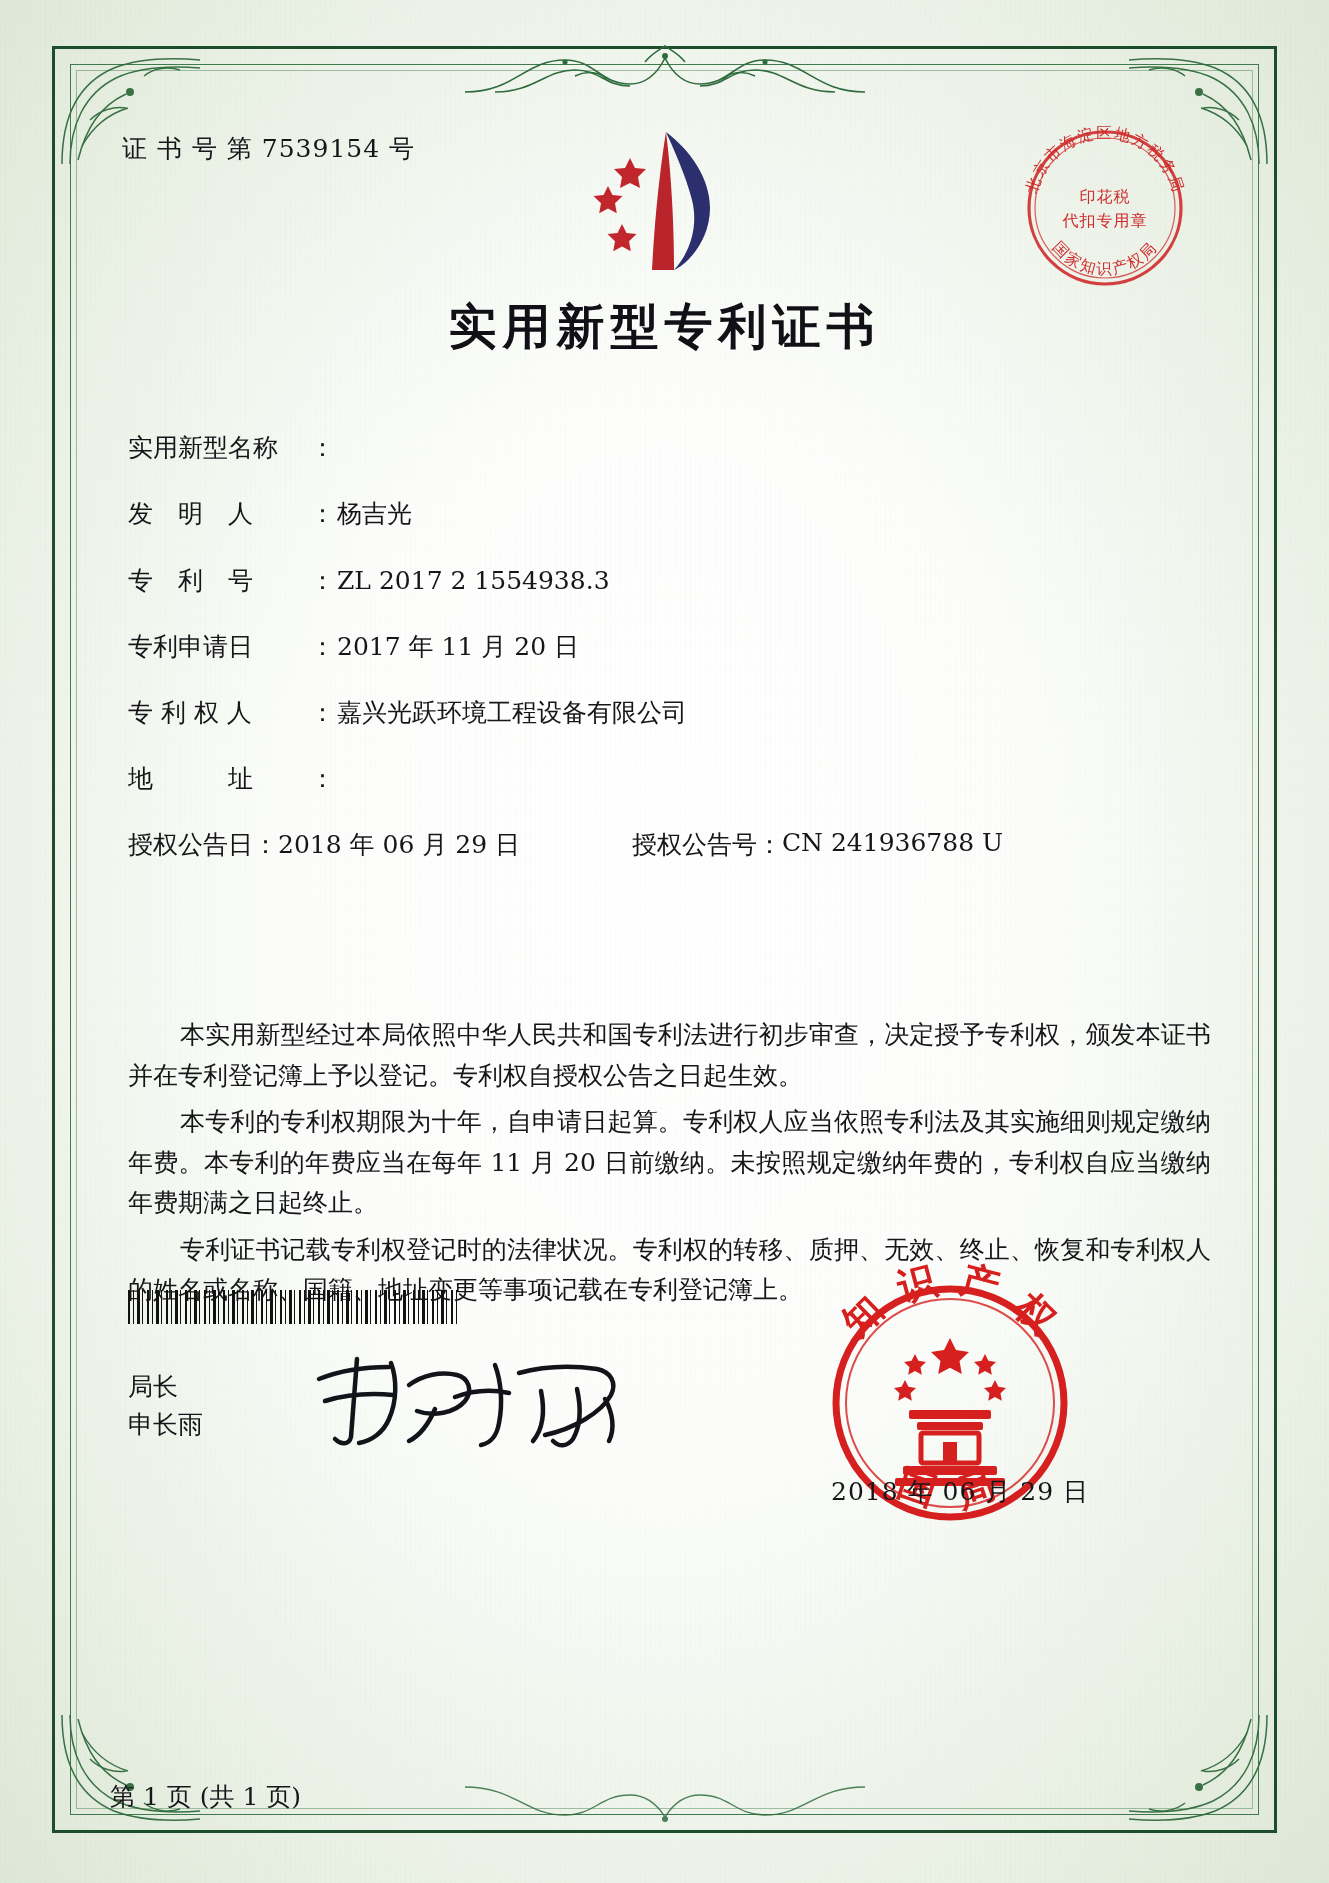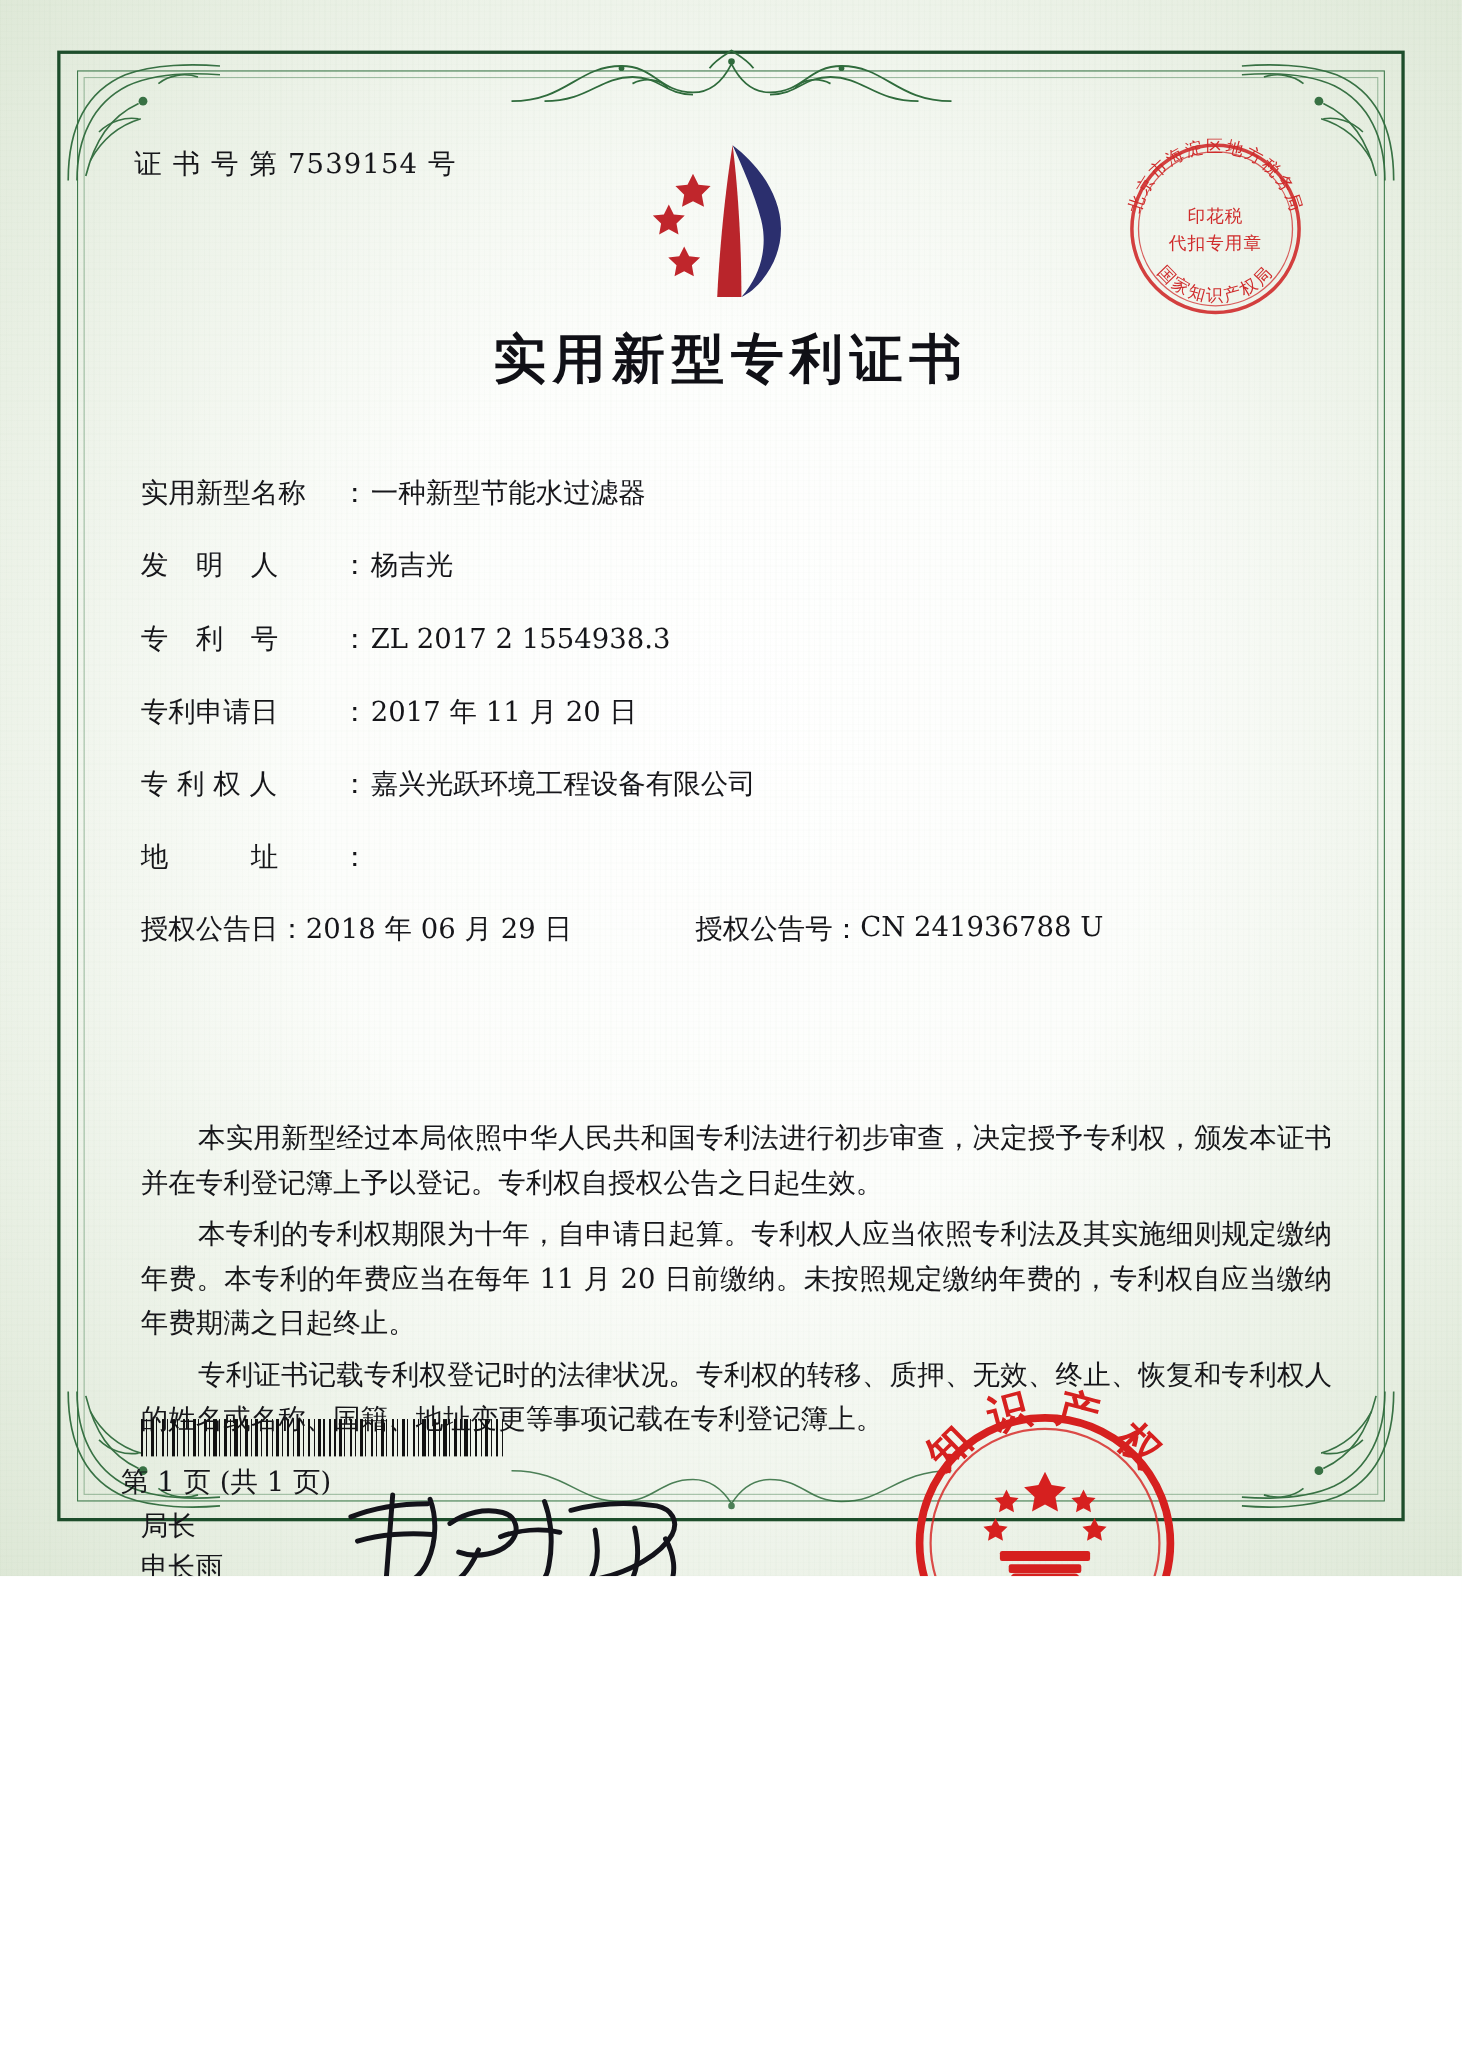--- a/index.html
+++ b/index.html
@@ -6,21 +6,21 @@
     margin: 0;
     padding: 0;
     background: #ffffff;
   }
   body {
     font-family: "DejaVu Serif", "Liberation Serif", serif;
   }
   .page {
     position: relative;
     width: 1329px;
-    height: 1433px;
+    height: 1883px;
     background: #f4f7f1;
     background-image:
       radial-gradient(ellipse at 50% 45%, #ffffff 0%, #f7faf4 45%, #eef4e9 75%, #e6eee0 100%);
     overflow: hidden;
   }
   
   .texture {
     position: absolute;
     inset: 0;
     background-image:
@@ -368,21 +368,20 @@
       </svg>
     </div>
 
     <div class="title">实用新型专利证书</div>
 
     <div class="fields">
 
       <div class="field">
         <span class="field-label">实用新型名称</span>
         <span class="field-colon">：</span>
-        <span class="field-value">一种新型节能水过滤器</span>
       </div>
 
       <div class="field">
         <span class="field-label">发　明　人</span>
         <span class="field-colon">：</span>
         <span class="field-value">杨吉光</span>
       </div>
 
       <div class="field">
         <span class="field-label">专　利　号</span>

